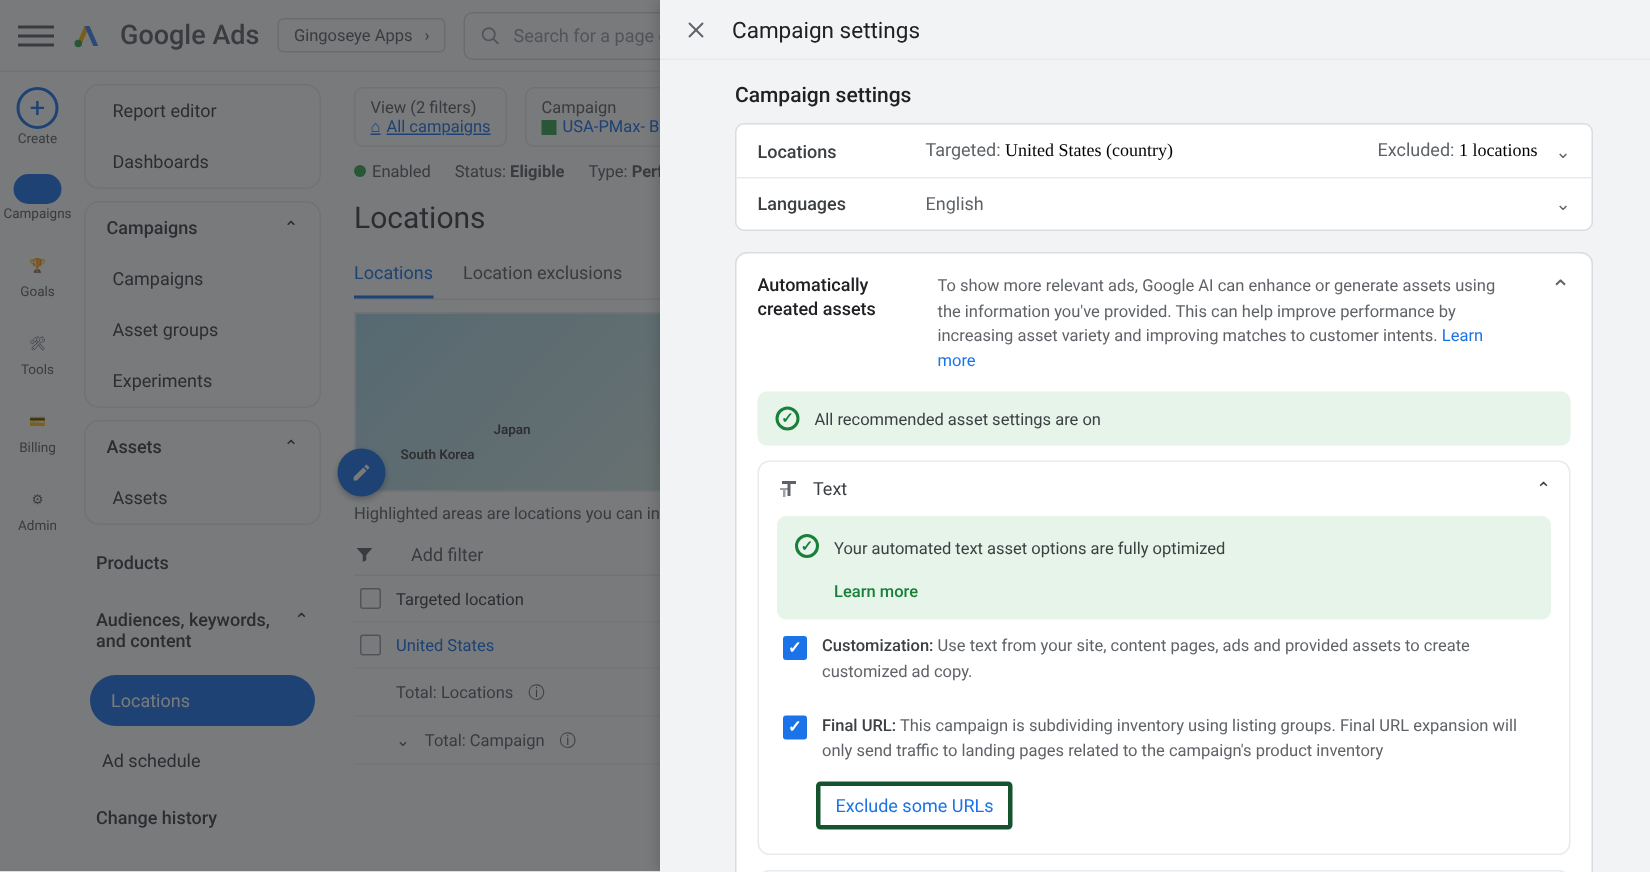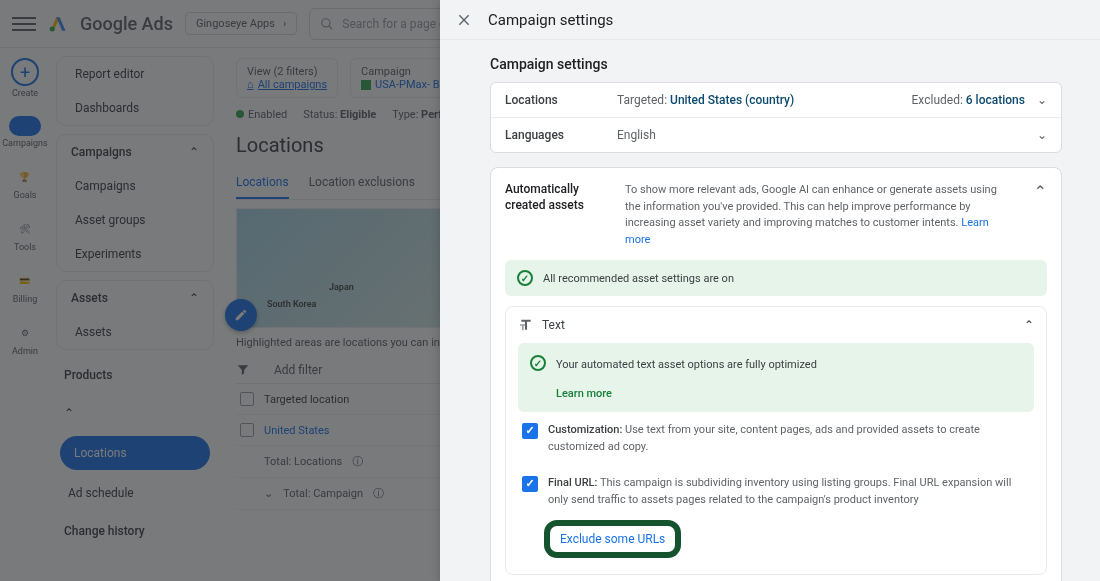--- a/index.html
+++ b/index.html
@@ -59,21 +59,21 @@
 .panel-header h1 { font-size: 15px; font-weight: 400; color: #202124; }
 
 .panel-scroll-bg { background: #f1f3f4; flex: 1; padding: 16px 50px 10px 50px; overflow: auto; }
 .section-title { font-size: 14px; font-weight: 500; color: #202124; margin-bottom: 10px; }
 
 .settings-group-outer { border: 1px solid #dadce0; border-radius: 6px; background: #fff; margin-bottom: 14px; }
 .set-row { display: flex; align-items: center; padding: 10px 14px; border-bottom: 1px solid #e8eaed; font-size: 12px; gap: 12px; }
 .set-row:last-child { border-bottom: none; }
 .set-row .label { width: 100px; font-weight: 500; color: #3c4043; }
 .set-row .value { flex: 1; color: #5f6368; }
-.set-row .strong { color: #0c4a6e; font-weight: 500; }
+.set-row .strong { color: #000000; font-weight: 500; font-family: Liberation Serif, serif; }
 .set-row .chev { color: #5f6368; }
 
 .card { background: #fff; border: 1px solid #dadce0; border-radius: 8px; padding: 14px; }
 .card-head { display: flex; gap: 20px; align-items: flex-start; }
 .card-head .lhs { width: 100px; }
 .card-head .lhs-title { font-size: 12px; font-weight: 500; color: #202124; line-height: 1.3; }
 .card-head .desc { flex: 1; font-size: 11px; color: #5f6368; line-height: 1.5; }
 .card-head .desc .link { color: #1a73e8; cursor: pointer; }
 .card-head .collapse { color: #5f6368; }
 
@@ -89,21 +89,21 @@
 .info-banner.inset { margin: 0; flex-direction: column; align-items: flex-start; padding: 12px; }
 .info-banner.inset .row1 { display: flex; align-items: flex-end; gap: 10px; }
 .info-banner.inset .learn { color: #188038; font-size: 11px; margin-left: 26px; margin-top: 6px; font-weight: 500; cursor: pointer; }
 
 .check-row { display: flex; gap: 10px; padding: 10px 4px; font-size: 11px; line-height: 1.5; color: #5f6368; }
 .check-row .cb { width: 16px; height: 16px; border-radius: 2px; background: #1a73e8; display: flex; align-items: center; justify-content: center; flex-shrink: 0; margin-top: 1px; }
 .check-row .cb::after { content: '✓'; color: #fff; font-size: 11px; font-weight: bold; }
 .check-row .txt .b { color: #3c4043; font-weight: 500; }
 
 .exclude-link { display: inline-block; color: #1a73e8; font-size: 12px; padding: 6px 10px; margin: 2px 0 4px 26px; cursor: pointer; }
-.redbox { border: 6px solid #14532d; border-radius: 13px; }
+.redbox { border: 3px solid #14532d; border-radius: 3px; }
 
 .video-row { display: flex; align-items: center; padding: 12px; gap: 12px; font-size: 12px; color: #3c4043; }
 .video-row .spacer { flex: 1; }
 
 svg { display: block; }
 </style>
 </head>
 <body>
 
 <div class="app-bg">
@@ -176,20 +176,21 @@
       </div>
       <div class="group">
         <div class="group-header">
             <span>Assets</span>
             <span>⌃</span>
           </div>
         <div class="subitem">Assets</div>
       </div>
       <div class="section-label">Products</div>
       <div class="section-label" style="display:flex;justify-content:space-between;">
+          <span>Audiences, keywords, and content</span>
           <span>⌃</span>
         </div>
       <div class="pill-active">Locations</div>
       <div class="subitem">Ad schedule</div>
       <div class="section-label">Change history</div>
 
     </div>
 
     <div class="content">
       <div class="sub-header-row">
@@ -275,21 +276,21 @@
     <h1>Campaign settings</h1>
   </div>
 
   <div class="panel-scroll-bg">
     <div class="section-title">Campaign settings</div>
 
     <div class="settings-group-outer">
       <div class="set-row">
         <span class="label">Locations</span>
         <span class="value"><span>Targeted: </span><span class="strong">United States (country)</span></span>
-        <span class="value" style="flex:0 0 auto;"><span>Excluded: </span><span class="strong">6 locations</span></span>
+        <span class="value" style="flex:0 0 auto;"><span>Excluded: </span><span class="strong">1 locations</span></span>
         <span class="chev">⌄</span>
       </div>
       <div class="set-row">
         <span class="label">Languages</span>
         <span class="value">English</span>
         <span class="chev">⌄</span>
       </div>
     </div>
 
     <div class="card">
@@ -325,21 +326,21 @@
             <span class="learn">Learn more</span>
           </div>
 
           <div class="check-row">
             <div class="cb"></div>
             <div class="txt"><span class="b">Customization:</span><span> Use text from your site, content pages, ads and provided assets to create customized ad copy.</span></div>
           </div>
 
           <div class="check-row">
             <div class="cb"></div>
-            <div class="txt"><span class="b">Final URL:</span><span> This campaign is subdividing inventory using listing groups. Final URL expansion will only send traffic to assets pages related to the campaign's product inventory</span></div>
+            <div class="txt"><span class="b">Final URL:</span><span> This campaign is subdividing inventory using listing groups. Final URL expansion will only send traffic to landing pages related to the campaign's product inventory</span></div>
           </div>
 
           <span class="exclude-link redbox">Exclude some URLs</span>
         </div>
       </div>
 
       <div class="subcard">
         <div class="video-row">
 
           <span class="spacer"></span>

